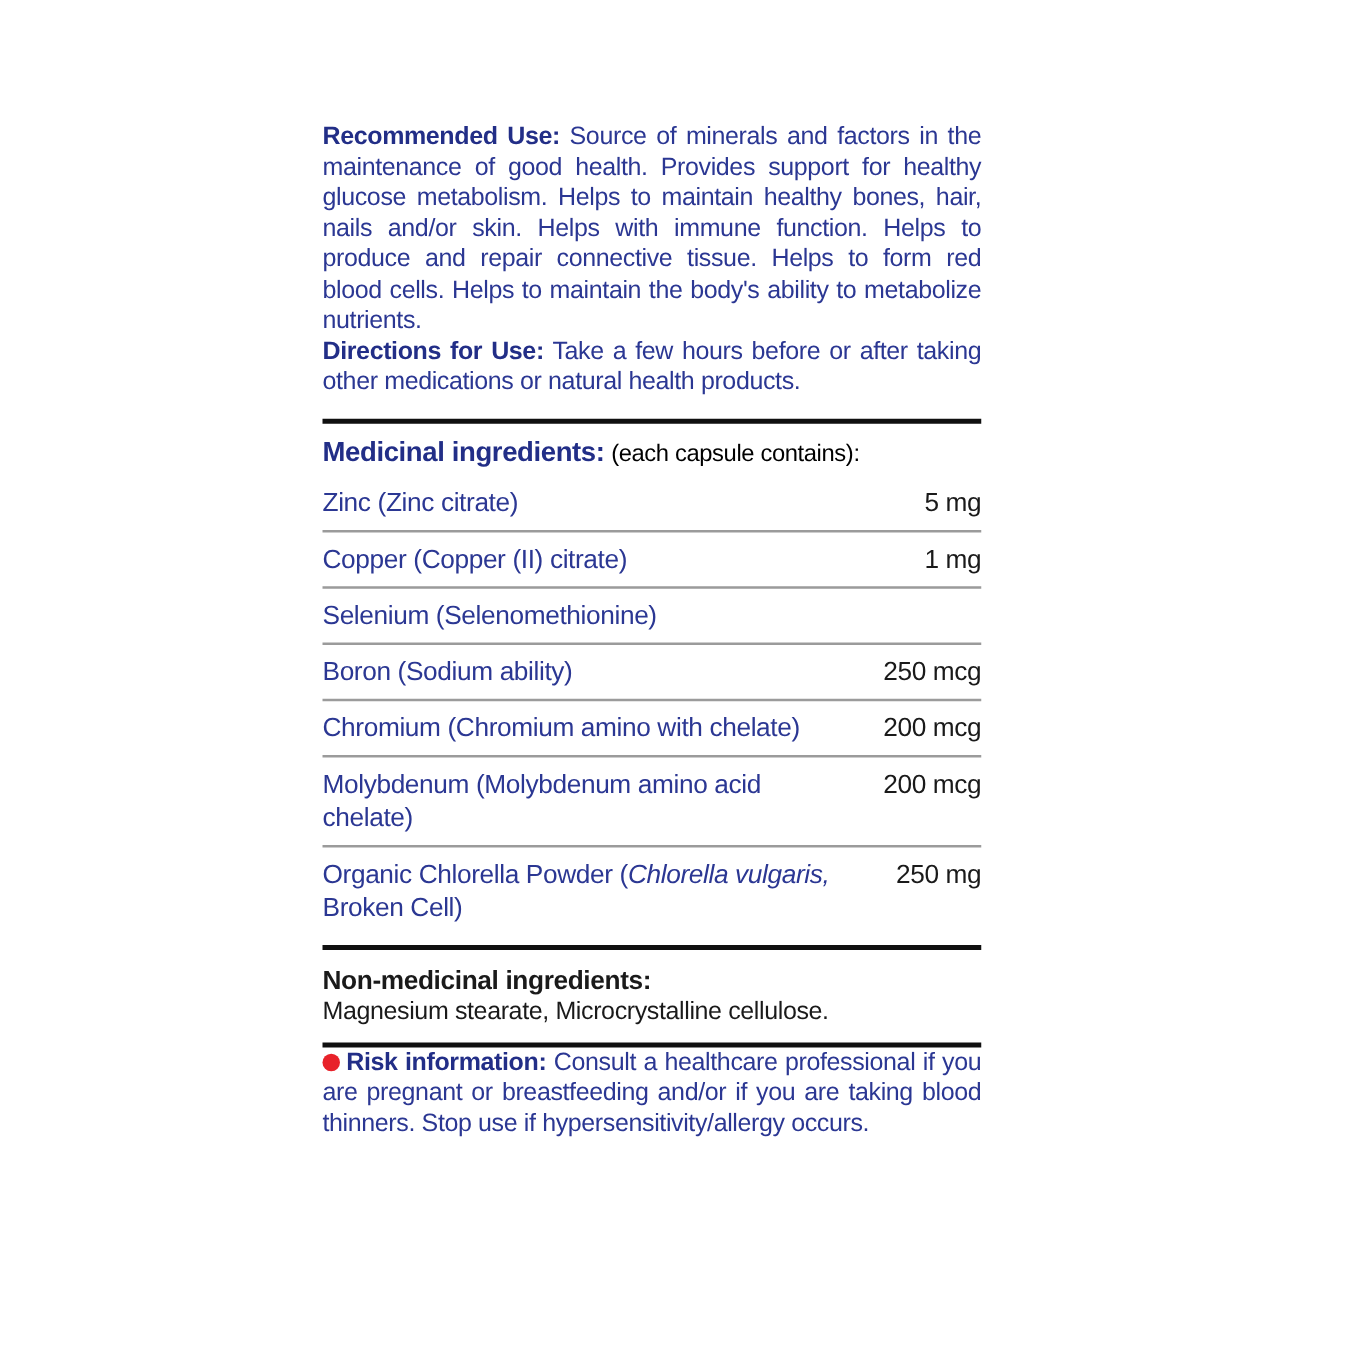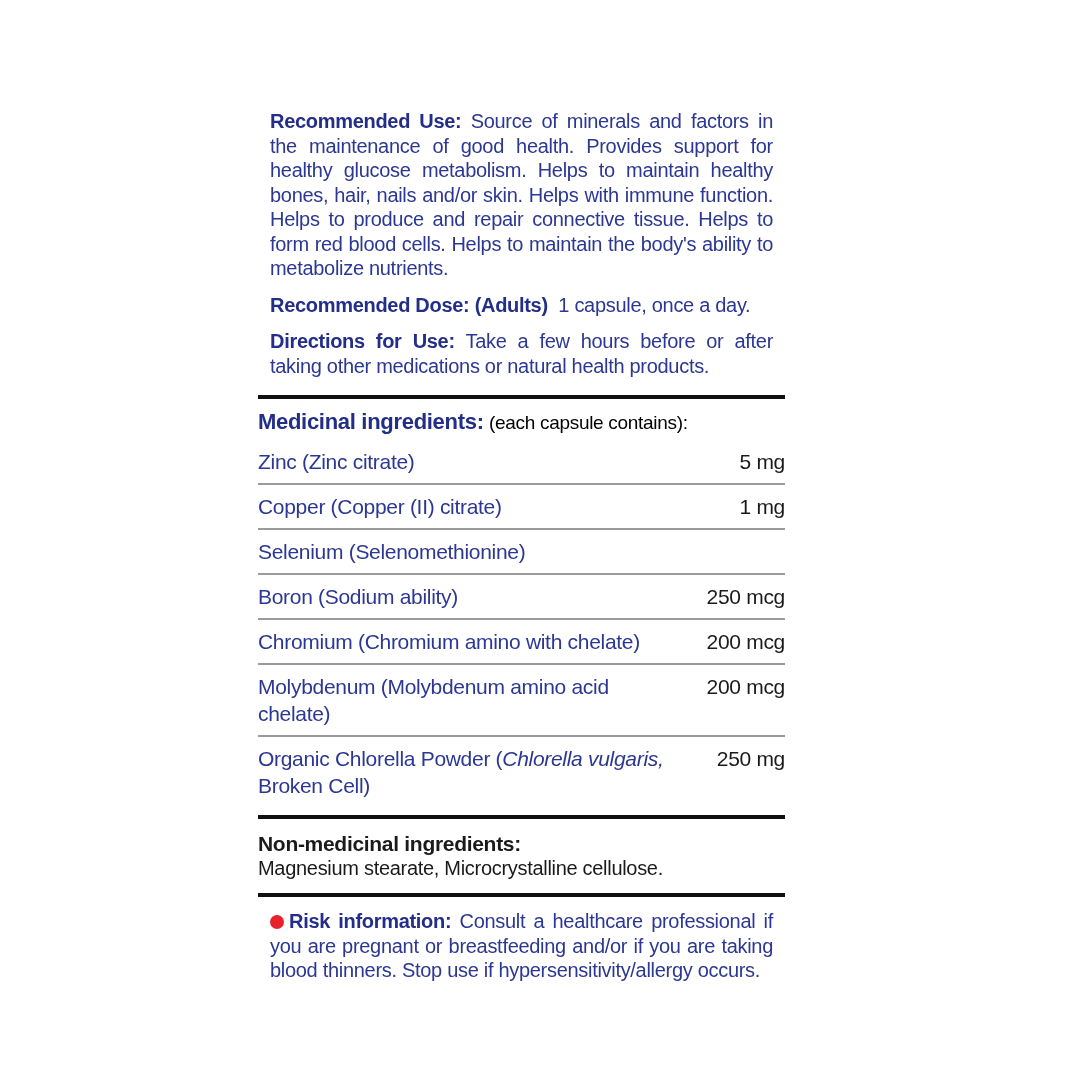--- a/index.html
+++ b/index.html
@@ -16,21 +16,21 @@
     overflow: hidden;
   }
   .content {
     position: absolute;
     left: 258px; top: 97px;
     width: 527px;
     letter-spacing: -0.3px;
   }
 
   p.para {
-    margin: 12px;
+    margin: 0;
     font-size: 20px;
     line-height: 24.5px;
     text-align: justify;
     color: #2b3793;
   }
   p.para .lbl { color: #222e87; font-weight: bold; }
 
   .dose-para { margin-top: 18px; text-align: left; }
   .dirs-para { margin-top: 12px; }
 
@@ -98,21 +98,20 @@
   }
 </style>
 </head>
 <body>
 
 <div class="page">
   <div class="content">
 
     <p class="para"><span class="lbl">Recommended Use:</span> <span>Source of minerals and factors in the maintenance of good health. Provides support for healthy glucose metabolism. Helps to maintain healthy bones, hair, nails and/or skin. Helps with immune function. Helps to produce and repair connective tissue. Helps to form red blood cells. Helps to maintain the body's ability to metabolize nutrients.</span></p>
 
-    <p class="para dose-para"><span class="lbl">Recommended Dose: (Adults)</span>&nbsp; <span>1 capsule, once a day.</span></p>
 
     <p class="para dirs-para"><span class="lbl">Directions for Use:</span> <span>Take a few hours before or after taking other medications or natural health products.</span></p>
 
     <div class="med-table">
 
       <div class="med-head"><span class="lbl">Medicinal ingredients:</span> <span class="sub">(each capsule contains):</span></div>
 
 
       <div class="med-row">
         <span class="rname">Zinc (Zinc citrate)</span>

